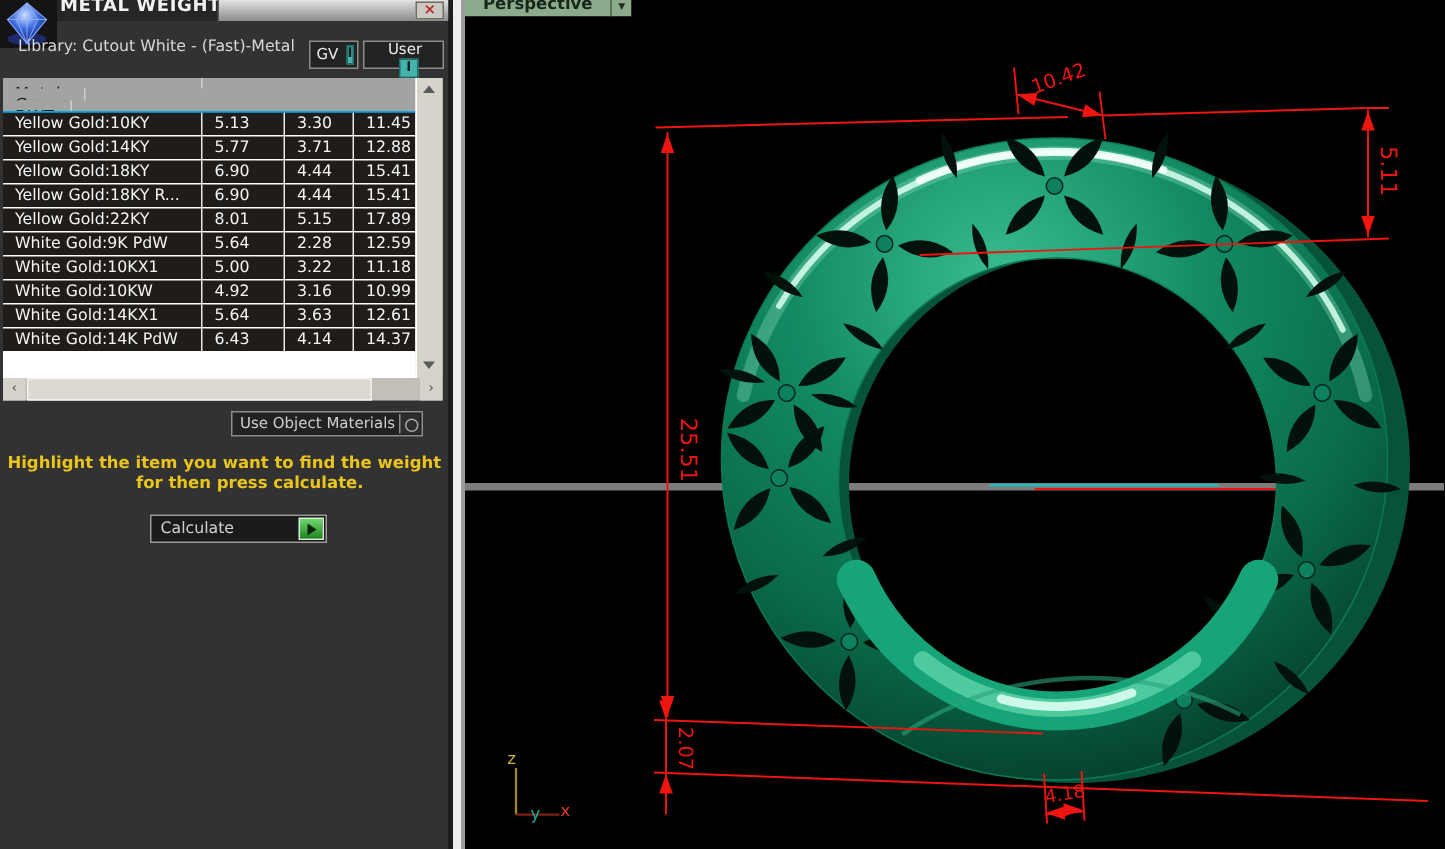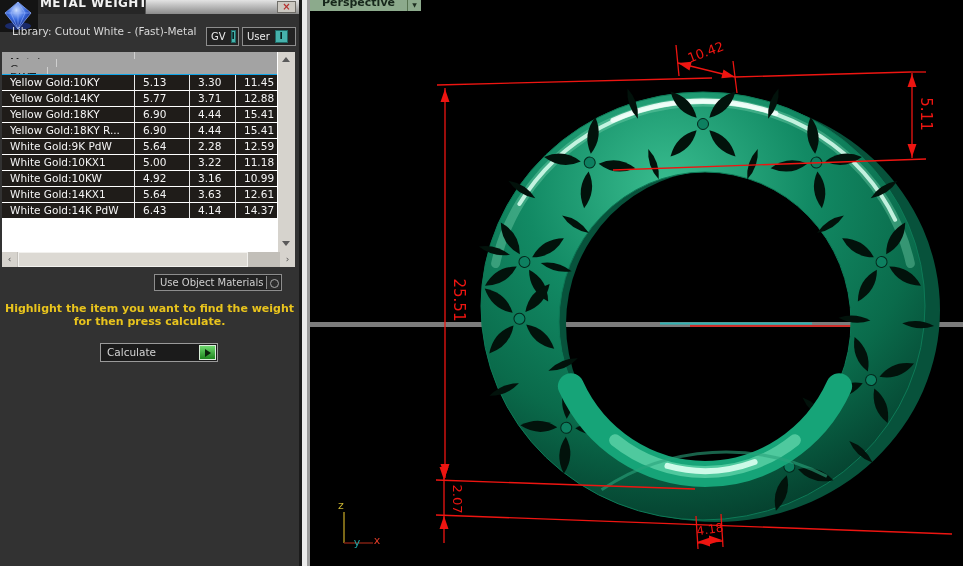--- a/index.html
+++ b/index.html
@@ -15,21 +15,21 @@
   #closebtn{position:absolute;left:277px;top:1px;width:19px;height:12px;background:#ccc9c2;
             border:1px solid #6f6d68;box-sizing:border-box;color:#b62f2f;font-size:10px;font-weight:bold;
             line-height:9px;text-align:center;cursor:default;}
   #iconbox{position:absolute;left:0;top:0;width:38px;height:32px;background:#141414;}
   #librow{position:absolute;left:12px;top:25px;color:#d8d8d8;font-size:10.5px;}
   .tagbtn{position:absolute;top:27px;height:19px;background:#232323;border:1px solid #8d8d8d;
           box-sizing:border-box;color:#ececec;font-size:10px;display:flex;align-items:center;padding:0 2px 0 4px;}
   .tagbtn .tog{display:inline-block;width:13px;height:13px;background:#46b2ac;border:1px solid #1f6a66;
           box-sizing:border-box;color:#08211f;font-size:9px;font-weight:bold;text-align:center;line-height:11px;margin-left:5px;}
   #gvbtn{left:206px;width:33px;}
-  #userbtn{left:242px;width:54px;}
+  #userbtn{left:242px;width:54px;flex-direction:column;}
   
   #tablebox{position:absolute;left:2px;top:52px;width:293px;height:200px;background:#ffffff;}
   #thead{position:absolute;left:0;top:0;right:18px;height:22px;background:#a3a3a3;display:flex;
          border-bottom:2px solid #0ea5e9;flex-direction:column;}
   .hcell{color:#1c1c1c;font-size:11px;line-height:22px;padding-left:8px;box-sizing:border-box;
          border-right:1px solid #cfcfcf;overflow:hidden;white-space:nowrap;}
   #tbody{position:absolute;left:0;top:23px;right:18px;bottom:0;overflow:hidden;}
   .trow{display:flex;height:15px;margin-bottom:1px;background:#1f1c19;}
   .tcell{color:#f4f4f4;font-size:10.5px;line-height:15px;padding-left:8px;box-sizing:border-box;
          border-right:1px solid #e9e9e9;overflow:hidden;white-space:nowrap;}
@@ -40,21 +40,21 @@
   .tri{position:absolute;width:0;height:0;border-left:4px solid transparent;border-right:4px solid transparent;}
   #hscroll{position:absolute;left:2px;top:252px;width:293px;height:15px;background:#c2bfb9;}
   #hthumb{position:absolute;left:16px;top:0;width:230px;height:15px;background:#dcd9d3;border:1px solid #f2f1ee;box-sizing:border-box;}
   .harr{position:absolute;top:0;width:15px;height:15px;background:#d6d3cd;color:#4c4c4c;font-size:9px;line-height:14px;text-align:center;}
   
   #matsbox{position:absolute;left:154px;top:274px;width:128px;height:17px;background:#222;
            border:1px solid #8d8d8d;box-sizing:border-box;color:#cfcfcf;font-size:10px;line-height:15px;padding-left:5px;}
   #matsradio{position:absolute;right:1px;top:1px;width:14px;height:13px;background:#2d2d2d;border-left:1px solid #8d8d8d;box-sizing:border-box;}
   #matsradio i{position:absolute;left:3px;top:3px;width:7px;height:7px;border:1px solid #a8a8a8;border-radius:50%;}
   .instr{position:absolute;left:0;width:299px;text-align:center;color:#e9c41d;font-size:11px;font-weight:bold;}
-  #instr1{top:302px;} #instr2{top:315px;}
+  #instr1{top:302px;} #instr2{top:315px;padding-left:17px;}
   #calcbtn{position:absolute;left:100px;top:343px;width:118px;height:19px;background:#1b1b1b;
            border:1px solid #9a9a9a;box-sizing:border-box;color:#d2d2d2;font-size:10.5px;line-height:17px;padding-left:6px;}
   #gobtn{position:absolute;right:1px;top:1px;width:17px;height:15px;background:linear-gradient(#6ed86e,#1d851d);
          border:1px solid #d9eed9;box-sizing:border-box;}
   #gobtn b{position:absolute;left:5px;top:3px;width:0;height:0;border-top:4px solid transparent;
            border-bottom:4px solid transparent;border-left:6px solid #0b230b;}
   
   #divider{position:absolute;left:299px;top:0;width:11px;height:566px;
            background:linear-gradient(to right,#1b1b1b 0 3px,#ececec 3px 8px,#9c9c9c 8px 11px);}
   #viewport{position:absolute;left:310px;top:0;width:653px;height:566px;background:#000;}
@@ -127,20 +127,26 @@
             <div class="tcell c0">Yellow Gold:18KY</div>
             <div class="tcell c1">6.90</div>
             <div class="tcell c2">4.44</div>
             <div class="tcell c3">15.41</div>
           </div>
           <div class="trow">
             <div class="tcell c0">Yellow Gold:18KY R...</div>
             <div class="tcell c1">6.90</div>
             <div class="tcell c2">4.44</div>
             <div class="tcell c3">15.41</div>
+          </div>
+          <div class="trow">
+            <div class="tcell c0">Yellow Gold:22KY</div>
+            <div class="tcell c1">8.01</div>
+            <div class="tcell c2">5.15</div>
+            <div class="tcell c3">17.89</div>
           </div>
           <div class="trow">
             <div class="tcell c0">White Gold:9K PdW</div>
             <div class="tcell c1">5.64</div>
             <div class="tcell c2">2.28</div>
             <div class="tcell c3">12.59</div>
           </div>
           <div class="trow">
             <div class="tcell c0">White Gold:10KX1</div>
             <div class="tcell c1">5.00</div>

